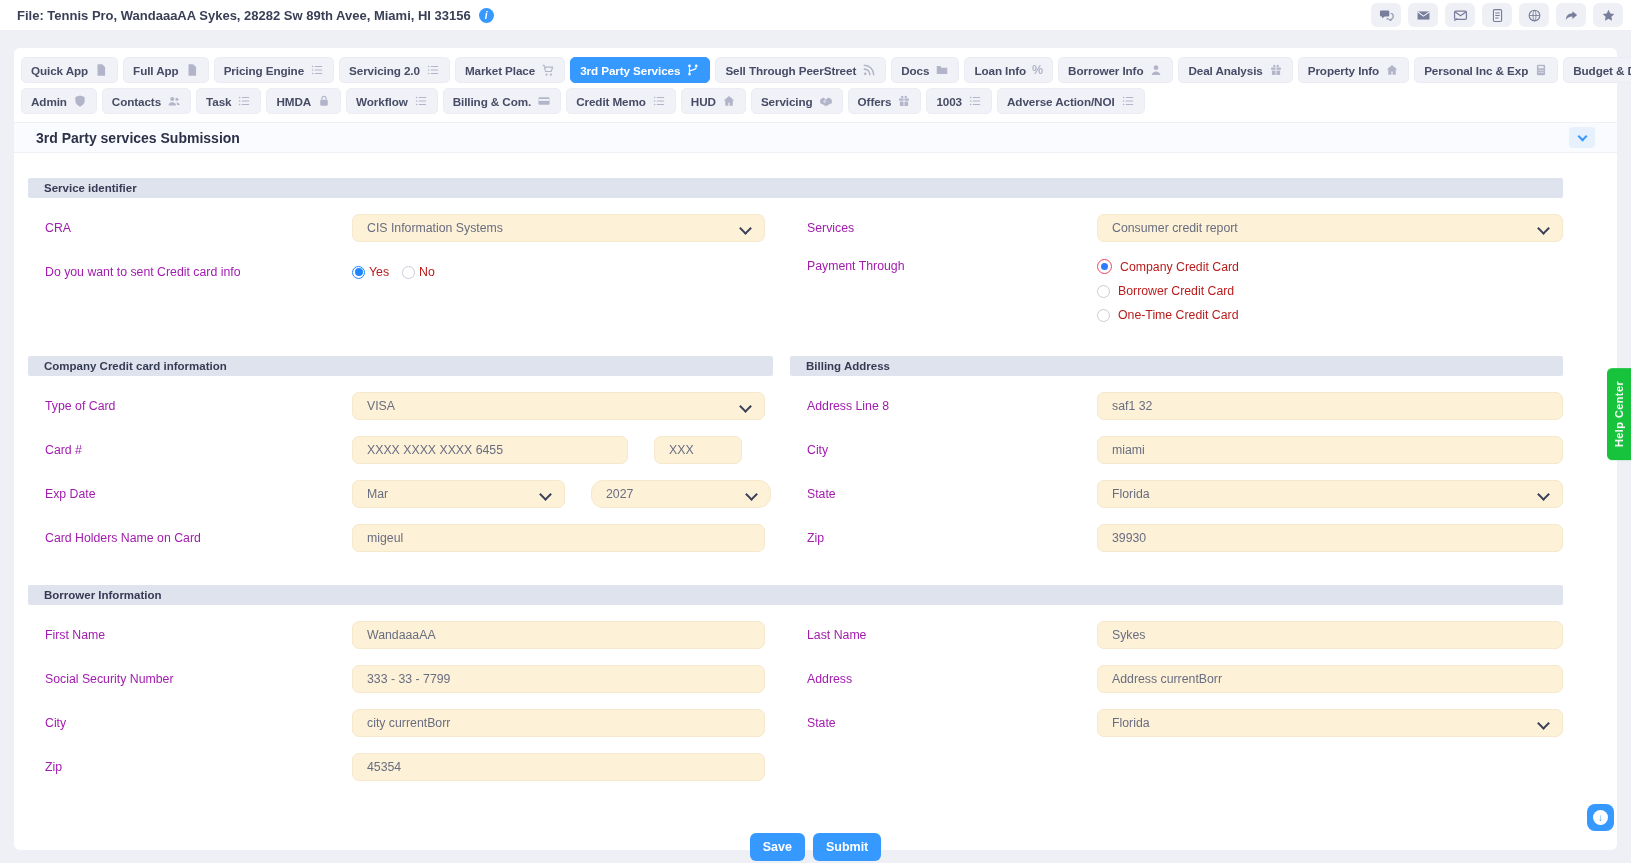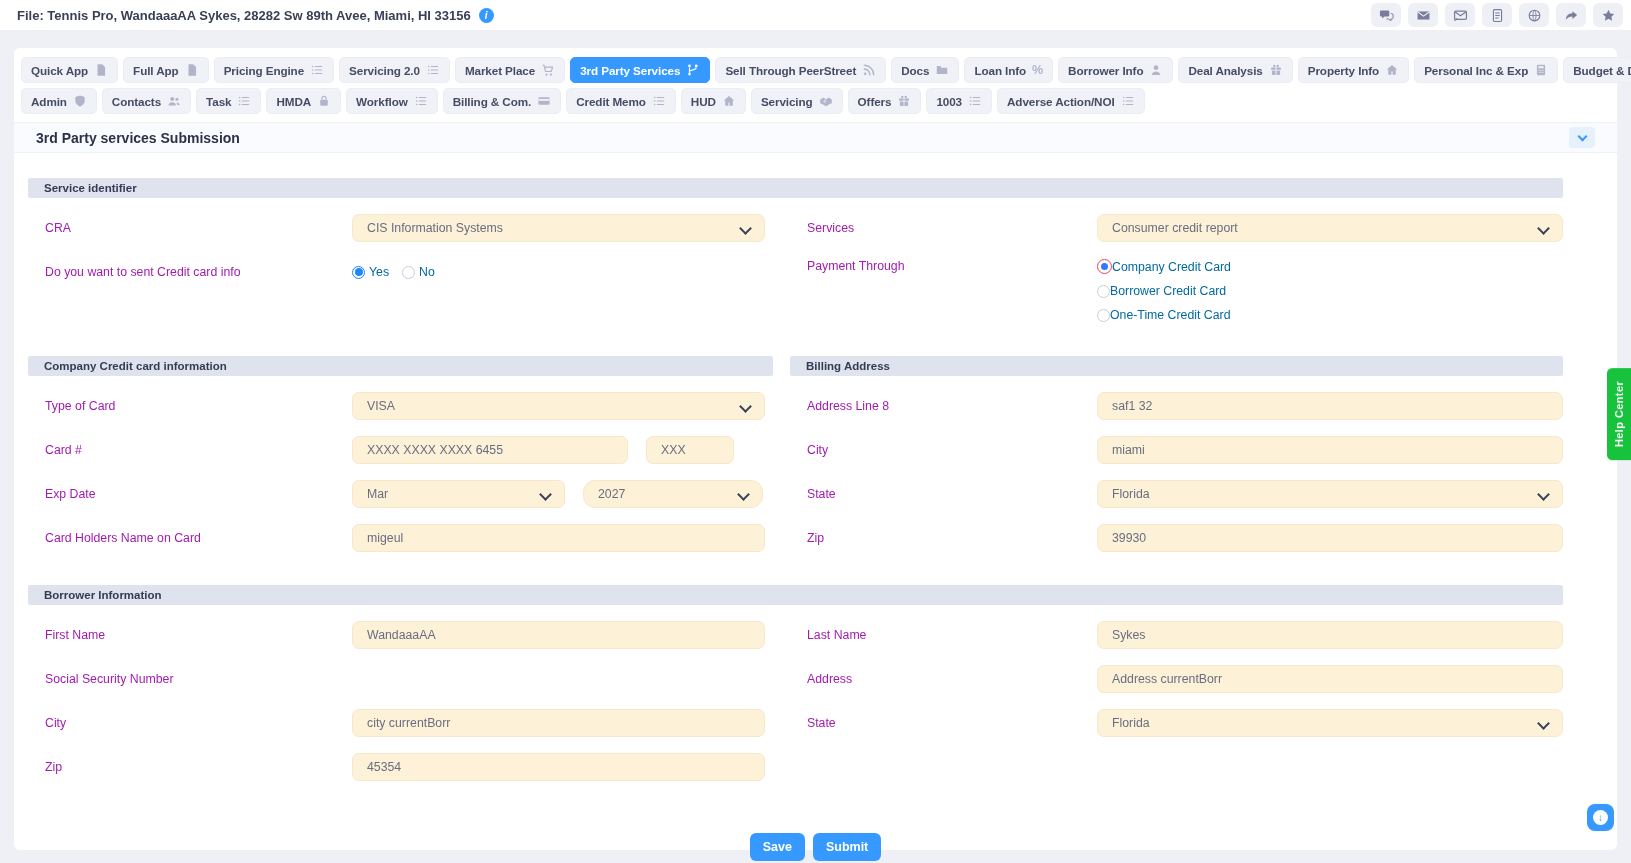--- a/index.html
+++ b/index.html
@@ -44,25 +44,25 @@
   .sect2 { margin-top:18px; }
   .frow { display:grid; grid-template-columns:307px 1fr; align-items:center; min-height:28px; margin:16px 0; padding-left:17px; }
   .col-r .frow { grid-template-columns:290px 1fr; }
   .frow.align-top { align-items:start; }
   .flabel { font-size:12.3px; color:#a21caf; }
   .input, .select { background:#fdf1d8; border:1px solid #f6e8ca; border-radius:7px; height:28px; width:100%; display:flex; align-items:center; padding:0 14px; font-size:12.3px; color:#696d80; position:relative; font-family:"Liberation Sans", sans-serif; outline:none; }
   input.input { display:block; line-height:26px; }
   .select { cursor:pointer; }
   .select::after { content:""; position:absolute; right:14px; top:9px; width:7px; height:7px; border-right:2px solid #3b4058; border-bottom:2px solid #3b4058; transform:rotate(45deg); }
   .short { width:calc(100% - 8px); }
-  .multi { display:flex; gap:18px; }
+  .multi { display:flex; gap:26px; }
   .radio-inline { display:flex; align-items:center; gap:13px; }
-  .radio-line { display:inline-flex; align-items:center; gap:4px; font-size:12.3px; color:#0369a1; cursor:pointer; }
+  .radio-line { display:inline-flex; align-items:center; gap:4px; font-size:12.3px; color:#b91c1c; cursor:pointer; }
   .stack { display:flex; flex-direction:column; gap:10px; padding-top:1px; }
-  .stack .radio-line { gap:0; }
+  .stack .radio-line { gap:8px; }
   .rdot { width:13px; height:13px; border-radius:50%; border:1.5px solid #c9ccd9; background:#fff; position:relative; flex:0 0 auto; }
   .rdot.sel-blue { border-color:#1e86ff; }
   .rdot.sel-blue::after { content:""; position:absolute; inset:1.5px; border-radius:50%; background:#1e86ff; }
   .rdot.sel-red { width:15px; height:15px; border-color:#ef4066; }
   .rdot.sel-red::after { content:""; position:absolute; inset:3px; border-radius:50%; background:#2f7bff; }
   .btn-row { display:flex; justify-content:center; gap:8px; margin-top:36px; }
   .btn { background:#3699ff; color:#fff; border:none; border-radius:6px; font-size:12.5px; font-weight:600; padding:7px 13px; cursor:pointer; font-family:"Liberation Sans", sans-serif; }
 
   
   .help-tab { position:fixed; right:0; top:368px; background:#17c23c; color:#fff; writing-mode:vertical-rl; transform:rotate(180deg); font-size:11px; font-weight:600; letter-spacing:.4px; padding:13px 6px; border-radius:0 5px 5px 0; cursor:pointer; }
@@ -514,20 +514,21 @@
     <div class="section-bar bar-borrower">Borrower Information</div>
 
     <div class="two-col">
       <div class="col-l">
         <div class="frow">
           <span class="flabel">First Name</span>
           <input class="input short" value="WandaaaAA" style="">
         </div>
         <div class="frow">
           <span class="flabel">Social Security Number</span>
+          <input class="input short" value="333 - 33 - 7799" style="">
         </div>
         <div class="frow">
           <span class="flabel">City</span>
           <input class="input short" value="city currentBorr" style="">
         </div>
         <div class="frow">
           <span class="flabel">Zip</span>
           <input class="input short" value="45354" style="">
         </div>
       </div>

